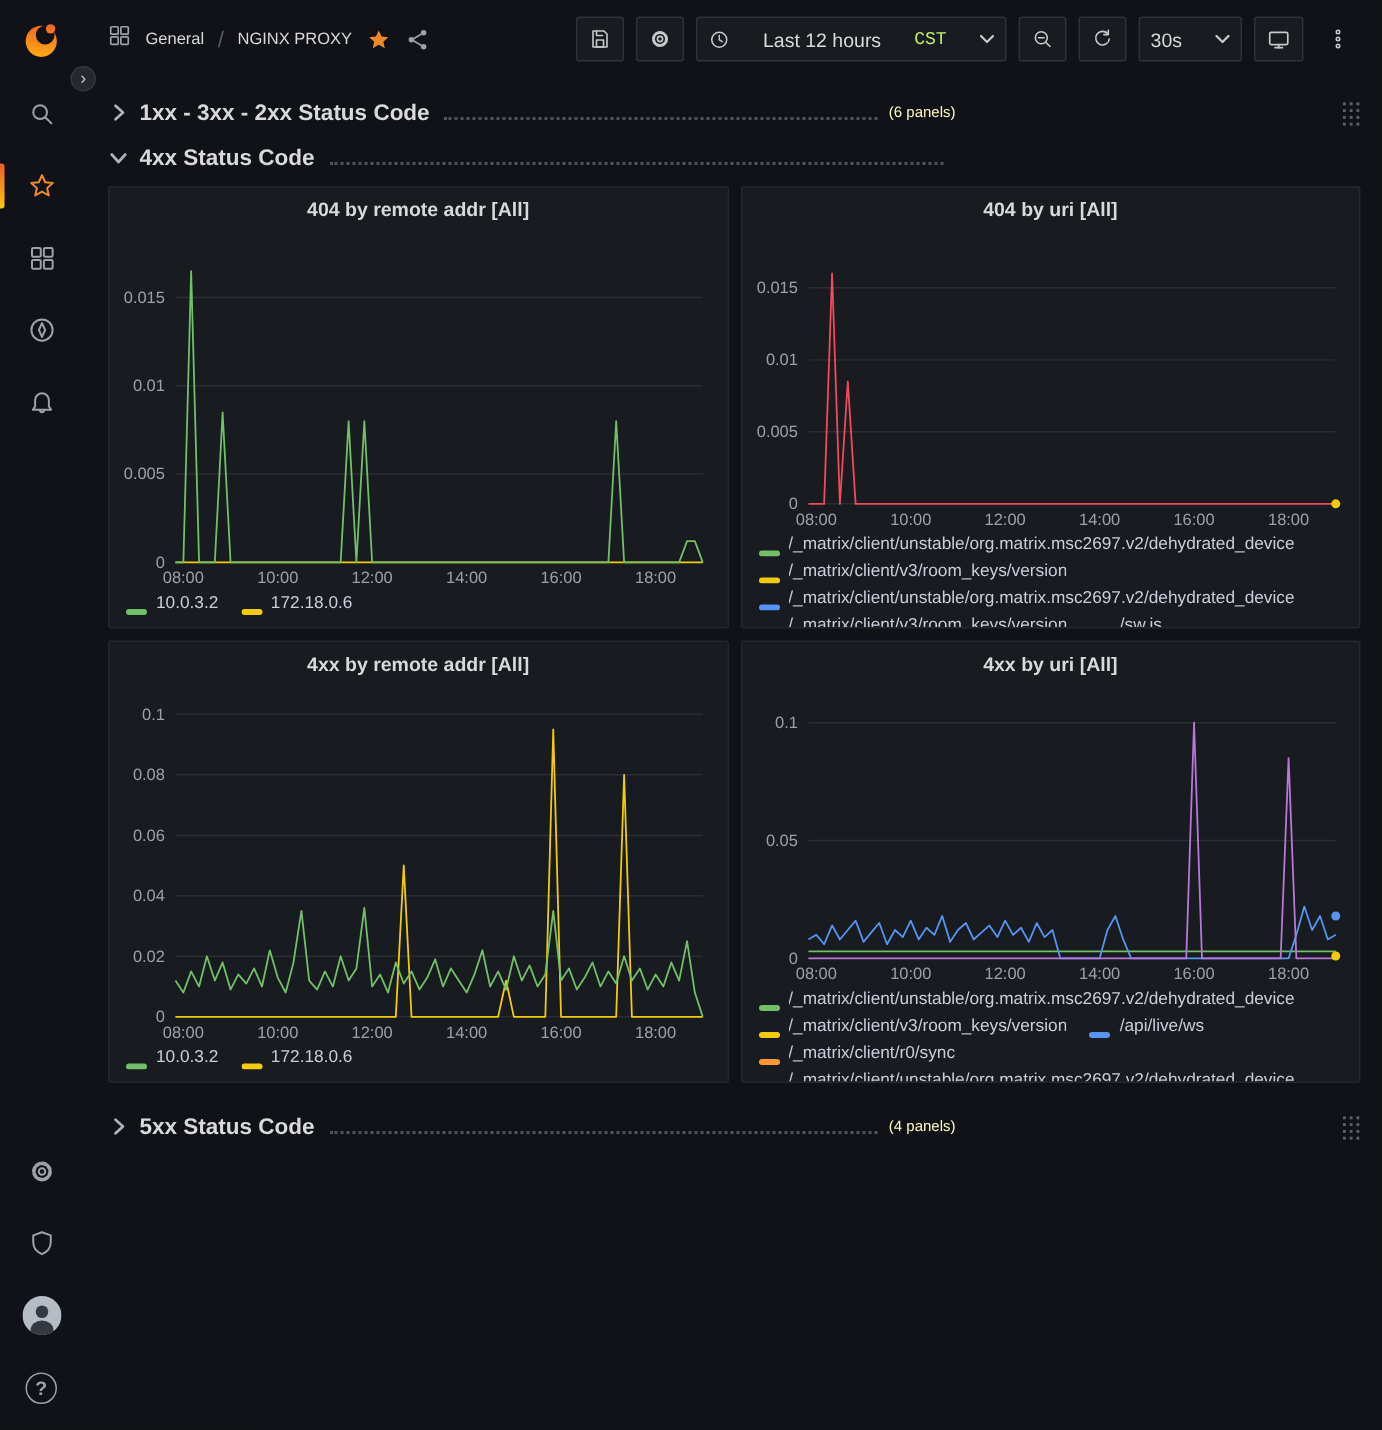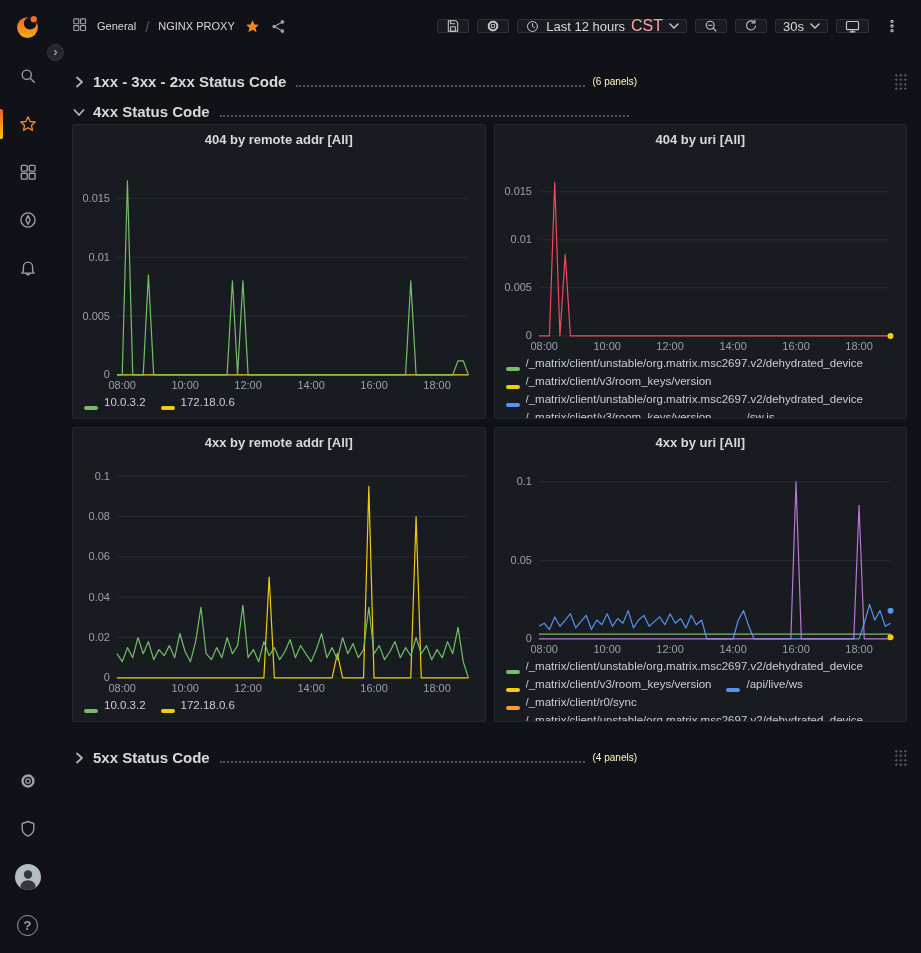--- a/index.html
+++ b/index.html
@@ -29,43 +29,43 @@
 
   
   .main { flex: 1; display: flex; flex-direction: column; min-width: 0; }
 
   
   .navbar { height: 52px; flex: none; display: flex; align-items: center; padding: 0 14px 0 16px; gap: 9px; }
   .crumb-ico svg { stroke: #9da1a8; fill: none; stroke-width: 1.6; }
   .crumb { font-size: 11px; color: #d8d9da; cursor: pointer; white-space: nowrap; }
   .crumb-sep { color: #55585e; font-size: 15px; }
   .nav-right { margin-left: auto; display: flex; align-items: center; gap: 8px; }
-  .tbtn { height: 14px; min-width: 30px; padding: 0 7px; display: flex; align-items: center; justify-content: flex-end; gap: 6px;
+  .tbtn { height: 30px; min-width: 30px; padding: 0 7px; display: flex; align-items: center; justify-content: flex-end; gap: 22px;
           background: #181b1f; border: 1px solid #2c3235; border-radius: 2px; cursor: pointer; color: #d8d9da; font-size: 13px; }
   .tbtn svg { stroke: #c7c9cc; fill: none; stroke-width: 1.6; stroke-linecap: round; stroke-linejoin: round; }
   .tbtn.noborder { border: none; background: transparent; }
-  .tz { color: #fca5a5; font-size: 16px; }
+  .tz { color: #bef264; font-size: 12px; font-family: Liberation Mono, monospace; }
   .caret { width: 10px; height: 6px; flex: none; }
   .caret path { stroke: #c7c9cc; fill: none; stroke-width: 1.5; }
 
   
   .subnav { height: 38px; flex: none; display: flex; align-items: center; padding: 0 16px; gap: 6px; }
   .var-group { display: flex; align-items: stretch; height: 30px; }
   .var-label { display: flex; align-items: center; padding: 0 10px; background: #181b1f; border: 1px solid #2c3235;
                border-right: none; border-radius: 2px 0 0 2px; color: #6e9fff; font-size: 12.5px; font-weight: 500; }
   .var-value { width: 290px; background: #000; border: 1px solid #2c3235; border-radius: 0 2px 2px 0;
                display: flex; align-items: center; justify-content: flex-end; padding: 0 9px; cursor: pointer; }
   .var-pill { display: flex; align-items: center; height: 30px; padding: 0 10px; background: #181b1f;
               border: 1px solid #2c3235; border-radius: 2px; font-size: 12.5px; }
   .var-pill.linklike { color: #6e9fff; font-weight: 500; }
   .var-pill.value { color: #d8d9da; gap: 7px; cursor: pointer; }
 
   
   .dash { flex: 1; padding: 8px 14px 0 17px; overflow: hidden; }
-  .row-header { height: 30px; display: flex; align-items: flex-end; cursor: pointer; }
+  .row-header { height: 30px; display: flex; align-items: center; cursor: pointer; }
   .row-left { display: flex; align-items: center; width: 565px; min-width: 0; }
   .row-chev { width: 14px; height: 14px; margin-right: 7px; flex: none; }
   .row-chev path { stroke: #b0b3b8; fill: none; stroke-width: 1.8; stroke-linecap: round; stroke-linejoin: round; }
   .row-title { font-size: 15px; font-weight: 700; color: #d8d9da; white-space: nowrap; }
   .leader { flex: 1; border-bottom: 2px dotted #50545c; height: 1px; margin: 8px 8px 0 10px; }
   .row-count { color: #fef9c3; font-size: 10px; white-space: nowrap; }
   .row-spacer { flex: 1; }
   .drag-handle { width: 13px; height: 17px; cursor: grab;
     background-image: radial-gradient(#5c6066 1.1px, transparent 1.2px); background-size: 4.5px 4.5px; }
 

